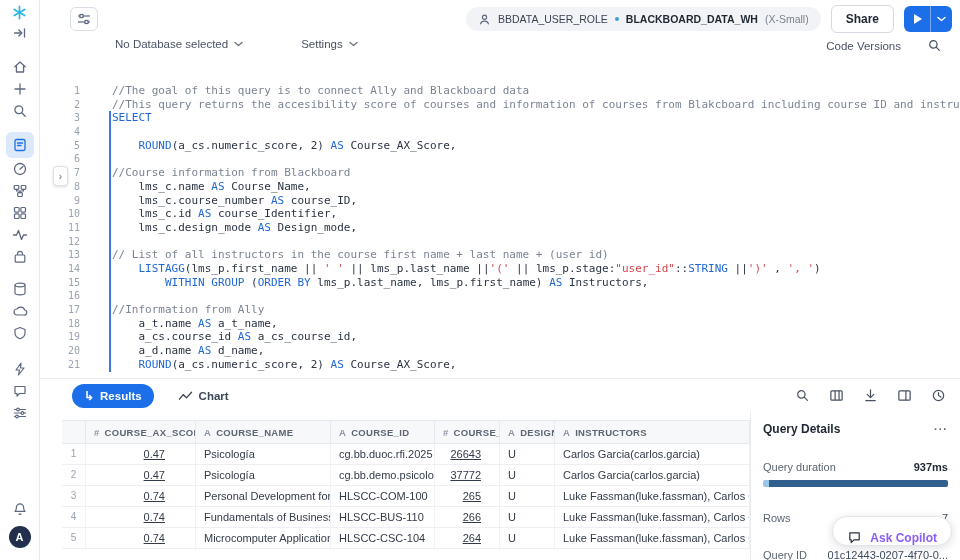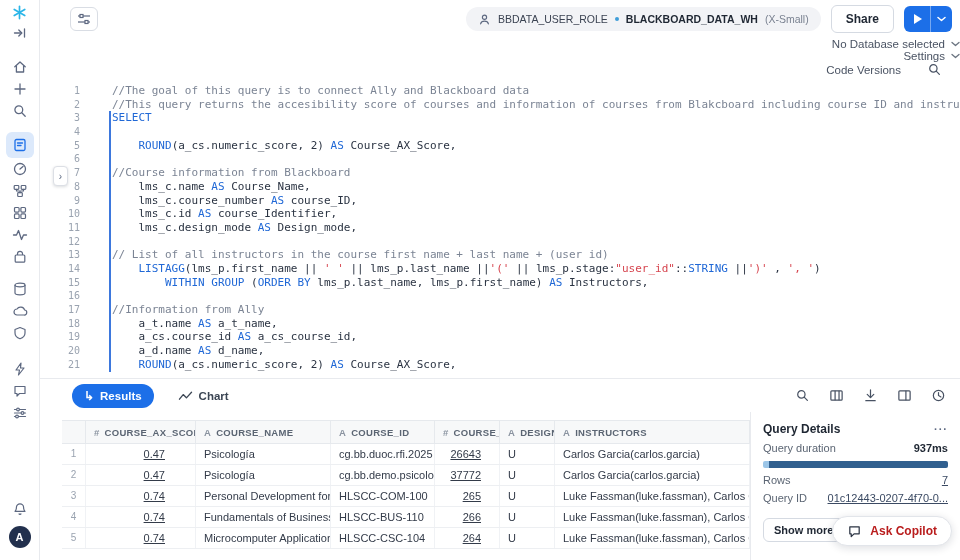--- a/index.html
+++ b/index.html
@@ -30,22 +30,22 @@
   .wh-size { color:#7a8291; }
   .share-btn { height:28px; padding:0 14px; border:1px solid #d5dae2; border-radius:6px; background:#fff;
     font-size:12px; font-weight:bold; color:#1f2733; display:flex; align-items:center; cursor:pointer; }
   .run-split { display:flex; height:26px; border-radius:6px; overflow:hidden; }
   .run-play { width:26px; background:var(--accent,#1c6fe8); display:flex; align-items:center; justify-content:center; color:#fff; cursor:pointer; }
   .run-caret { width:22px; background:var(--accent,#1c6fe8); border-left:1px solid rgba(255,255,255,.4);
     display:flex; align-items:center; justify-content:center; color:#fff; cursor:pointer; }
   .play-tri { width:0; height:0; border-left:8px solid #fff; border-top:5px solid transparent; border-bottom:5px solid transparent; margin-left:2px; }
 
   
-  .subbar { position:absolute; left:40px; right:0; top:38px; height:36px; display:flex; align-items:flex-end;
-    padding-left:75px; font-size:11.5px; color:#4a5363;flex-direction:column; }
+  .subbar { position:absolute; left:40px; right:0; top:38px; height:36px; display:flex; align-items:flex-start;
+    padding-left:75px; font-size:11.5px; color:#4a5363; }
   .dropdown { display:flex; align-items:center; gap:6px; cursor:pointer; }
   .dd-settings { margin-left:58px; }
   .sub-right { margin-left:auto; display:flex; align-items:center; gap:26px; padding-right:18px; }
   .code-versions { font-size:11.5px; color:#4a5363; cursor:pointer; }
   .icon-btn { color:#485263; display:flex; align-items:center; cursor:pointer; background:none; border:none; }
 
   
   .editor { position:absolute; left:40px; right:0; top:74px; height:304px; overflow:hidden;
     font-family:"DejaVu Sans Mono", monospace; font-size:11px; padding-top:10px; }
   .code-row { display:flex; height:13.7px; line-height:13.7px; white-space:pre; }
@@ -79,32 +79,32 @@
   .cw0{width:110px} .cw1{width:135px} .cw2{width:104px} .cw3{width:65px} .cw4{width:55px}
   .cw5{flex:1 1 auto; min-width:0;}
   .num { text-align:right; padding-right:30px;text-decoration:underline; }
   .cw3.num { padding-right:18px; }
 
   
   .details { width:210px; flex:none; border-left:1px solid #e8eaee; padding:10px 12px; font-size:11px; position:relative; }
   .dt-head { display:flex; align-items:center; justify-content:space-between; }
   .dt-title { font-size:12px; font-weight:bold; color:#1f2733; }
   .dt-more { color:#5c6880; font-weight:bold; letter-spacing:1px; cursor:pointer; }
-  .dt-row { display:flex; justify-content:space-between; align-items:center; margin-top:6px;text-align:right; }
+  .dt-row { display:flex; justify-content:space-between; align-items:center; margin-top:25px;text-align:right; }
   .dt-label { color:#5b6573; }
   .dt-value { color:#1f2733; font-weight:bold; }
   .dt-link { color:#3b4a63; text-decoration:underline; cursor:pointer; font-weight:normal; }
   .dur-bar { margin-top:7px; height:7px; border-radius:2px;
     background:linear-gradient(90deg, var(--bar-start,#9cc6e8) 0 3%, var(--bar-main,#31608f) 3% 100%); }
   .show-more { margin-top:14px; display:inline-flex; align-items:center; gap:6px; height:24px; padding:0 10px;
     border:1px solid #d5dae2; border-radius:6px; background:#fff; font-size:11px; font-weight:bold; color:#1f2733; cursor:pointer; }
 
   .copilot { position:absolute; right:8px; bottom:14px; height:30px; background:#fff; border:1px solid #e2e5ea;
-    border-radius:15px; box-shadow:0 2px 8px rgba(16,24,40,.14); display:flex; align-items:center; gap:8px;
-    padding:0 14px; font-size:12px; font-weight:bold; color:#b91c1c; z-index:7; cursor:pointer; }
+    border-radius:15px; box-shadow:0 2px 8px rgba(16,24,40,.14); display:flex; align-items:flex-end; gap:8px;
+    padding:0 14px; font-size:12px; font-weight:bold; color:#8b5cf6; z-index:7; cursor:pointer; }
 </style>
 </head>
 <body>
 
 <div class="stage">
 
   <nav class="sidebar">
     <div class="sb-item sb-logo" style="color:#29b5e8;">
       <svg width="15" height="15" viewBox="0 0 16 16" stroke="currentColor" stroke-width="1.8" stroke-linecap="round">
           <line x1="8" y1="1.5" x2="8" y2="14.5"></line>

